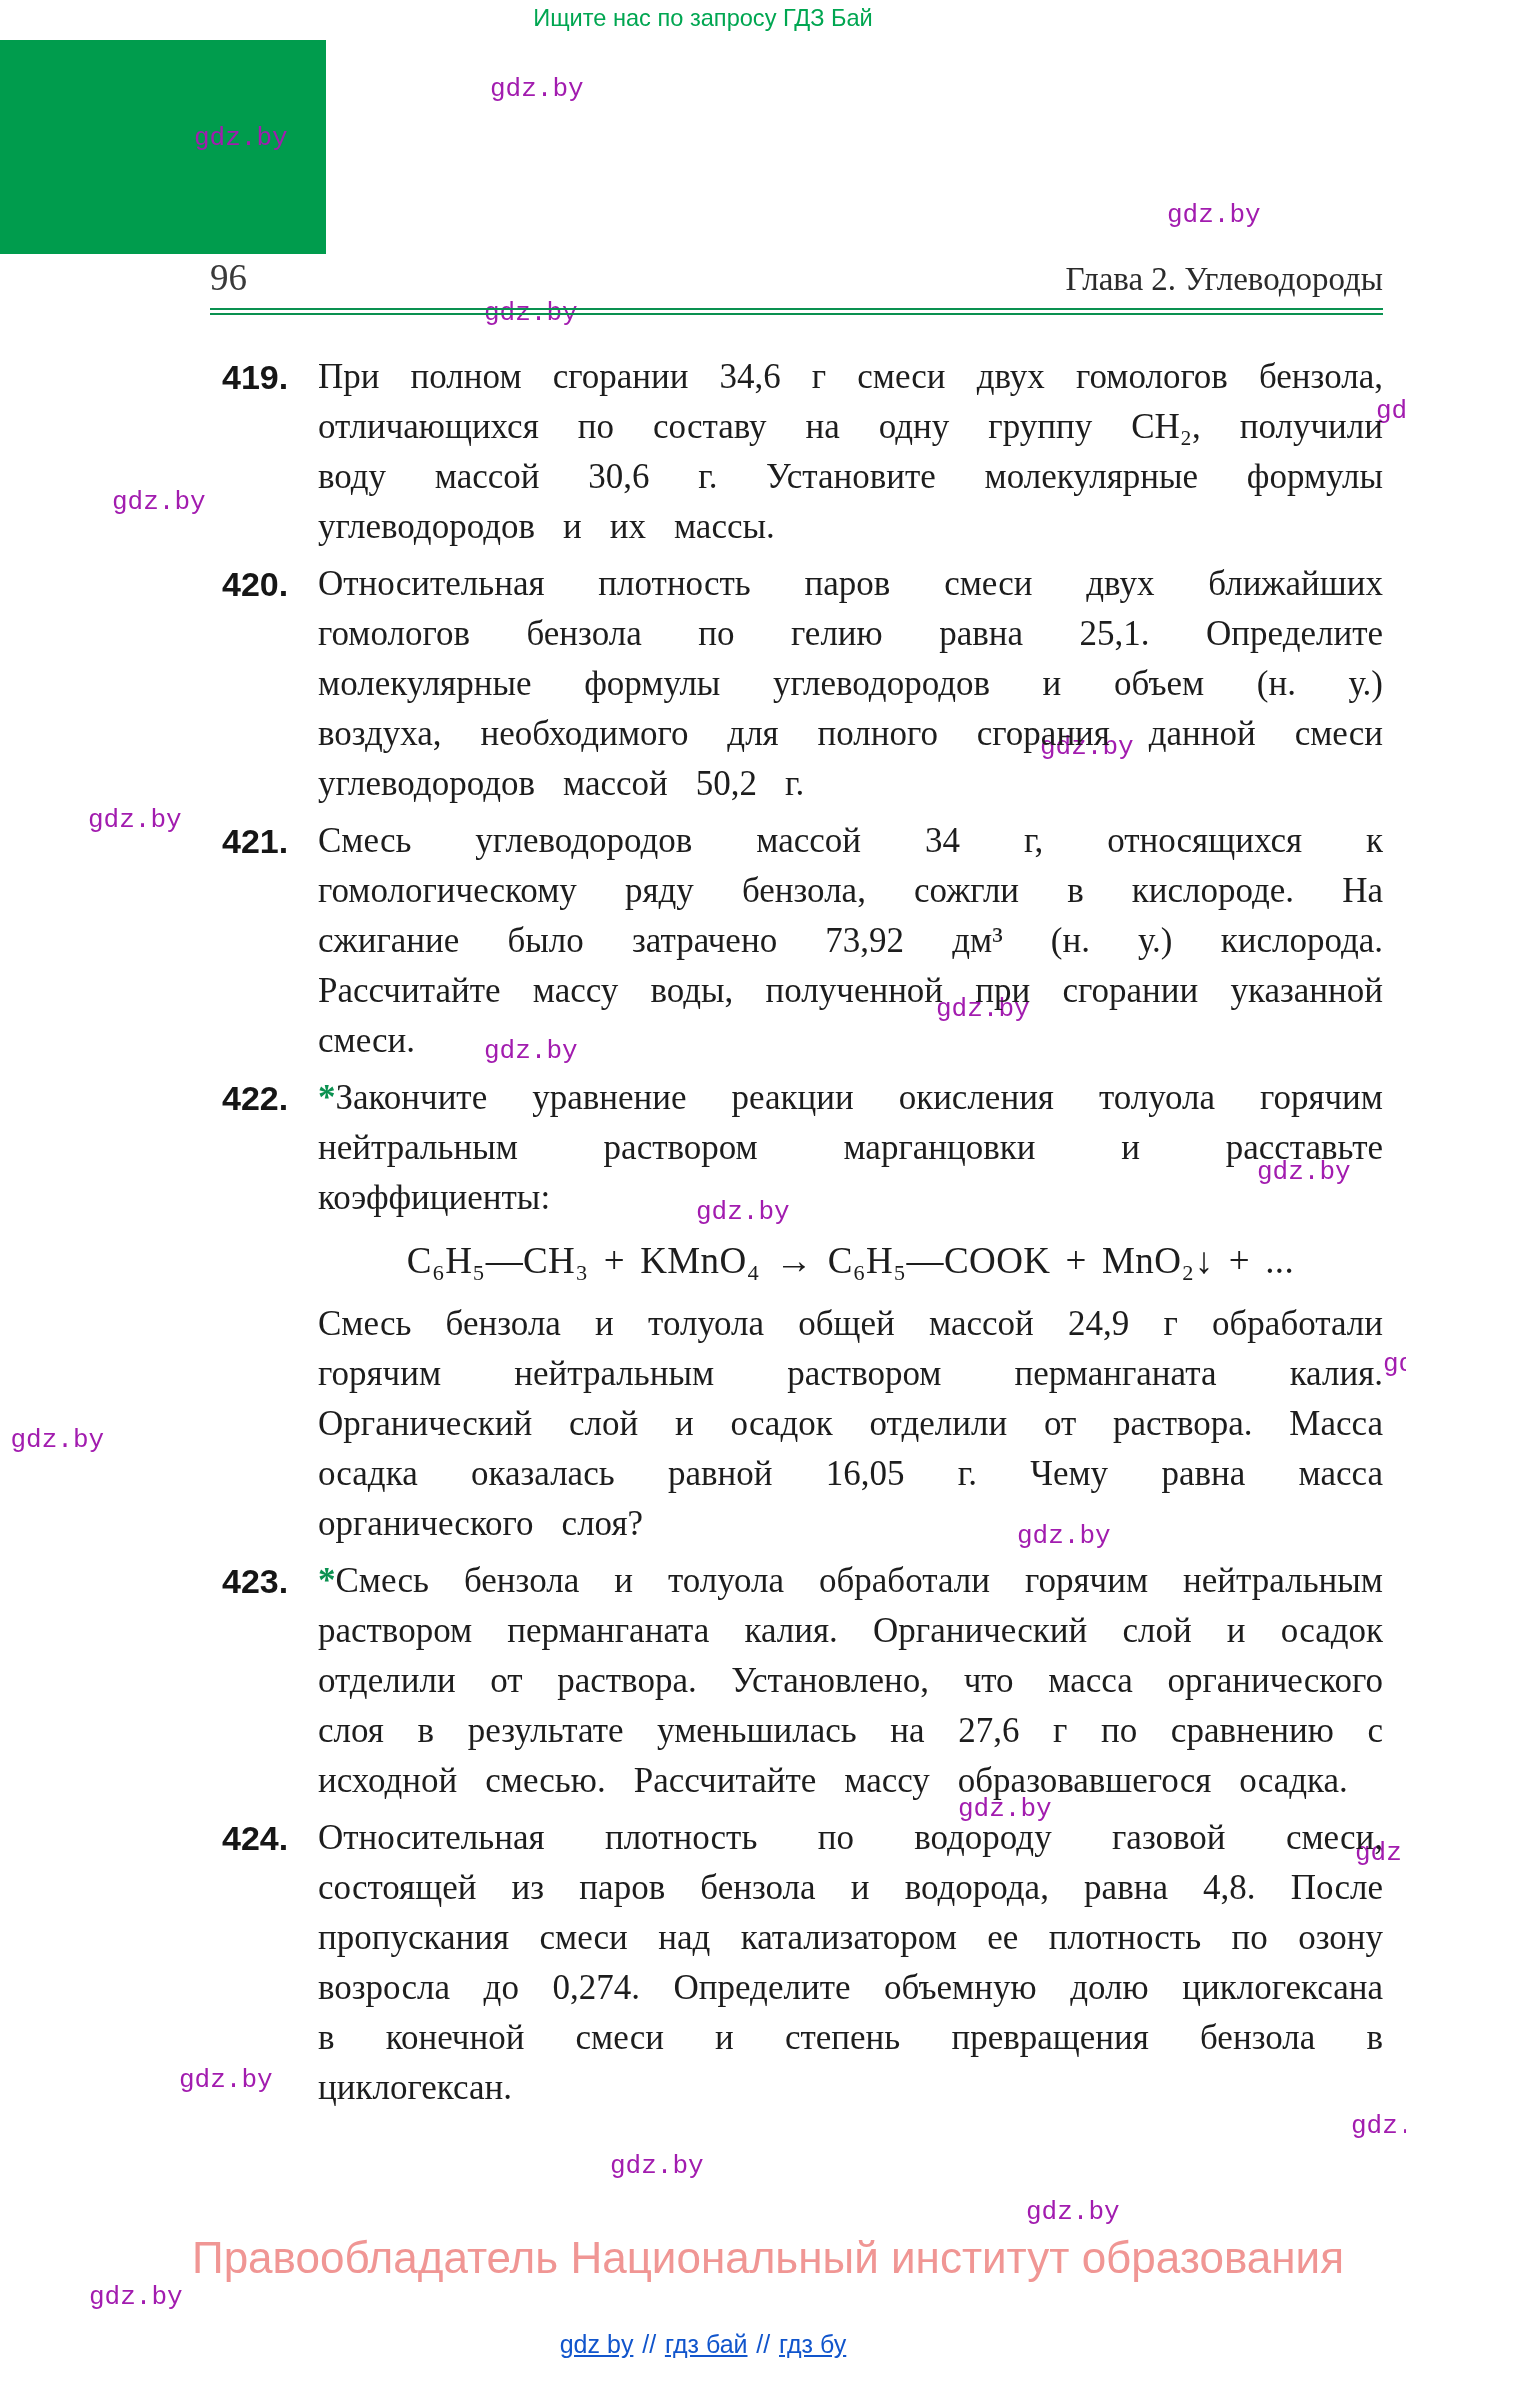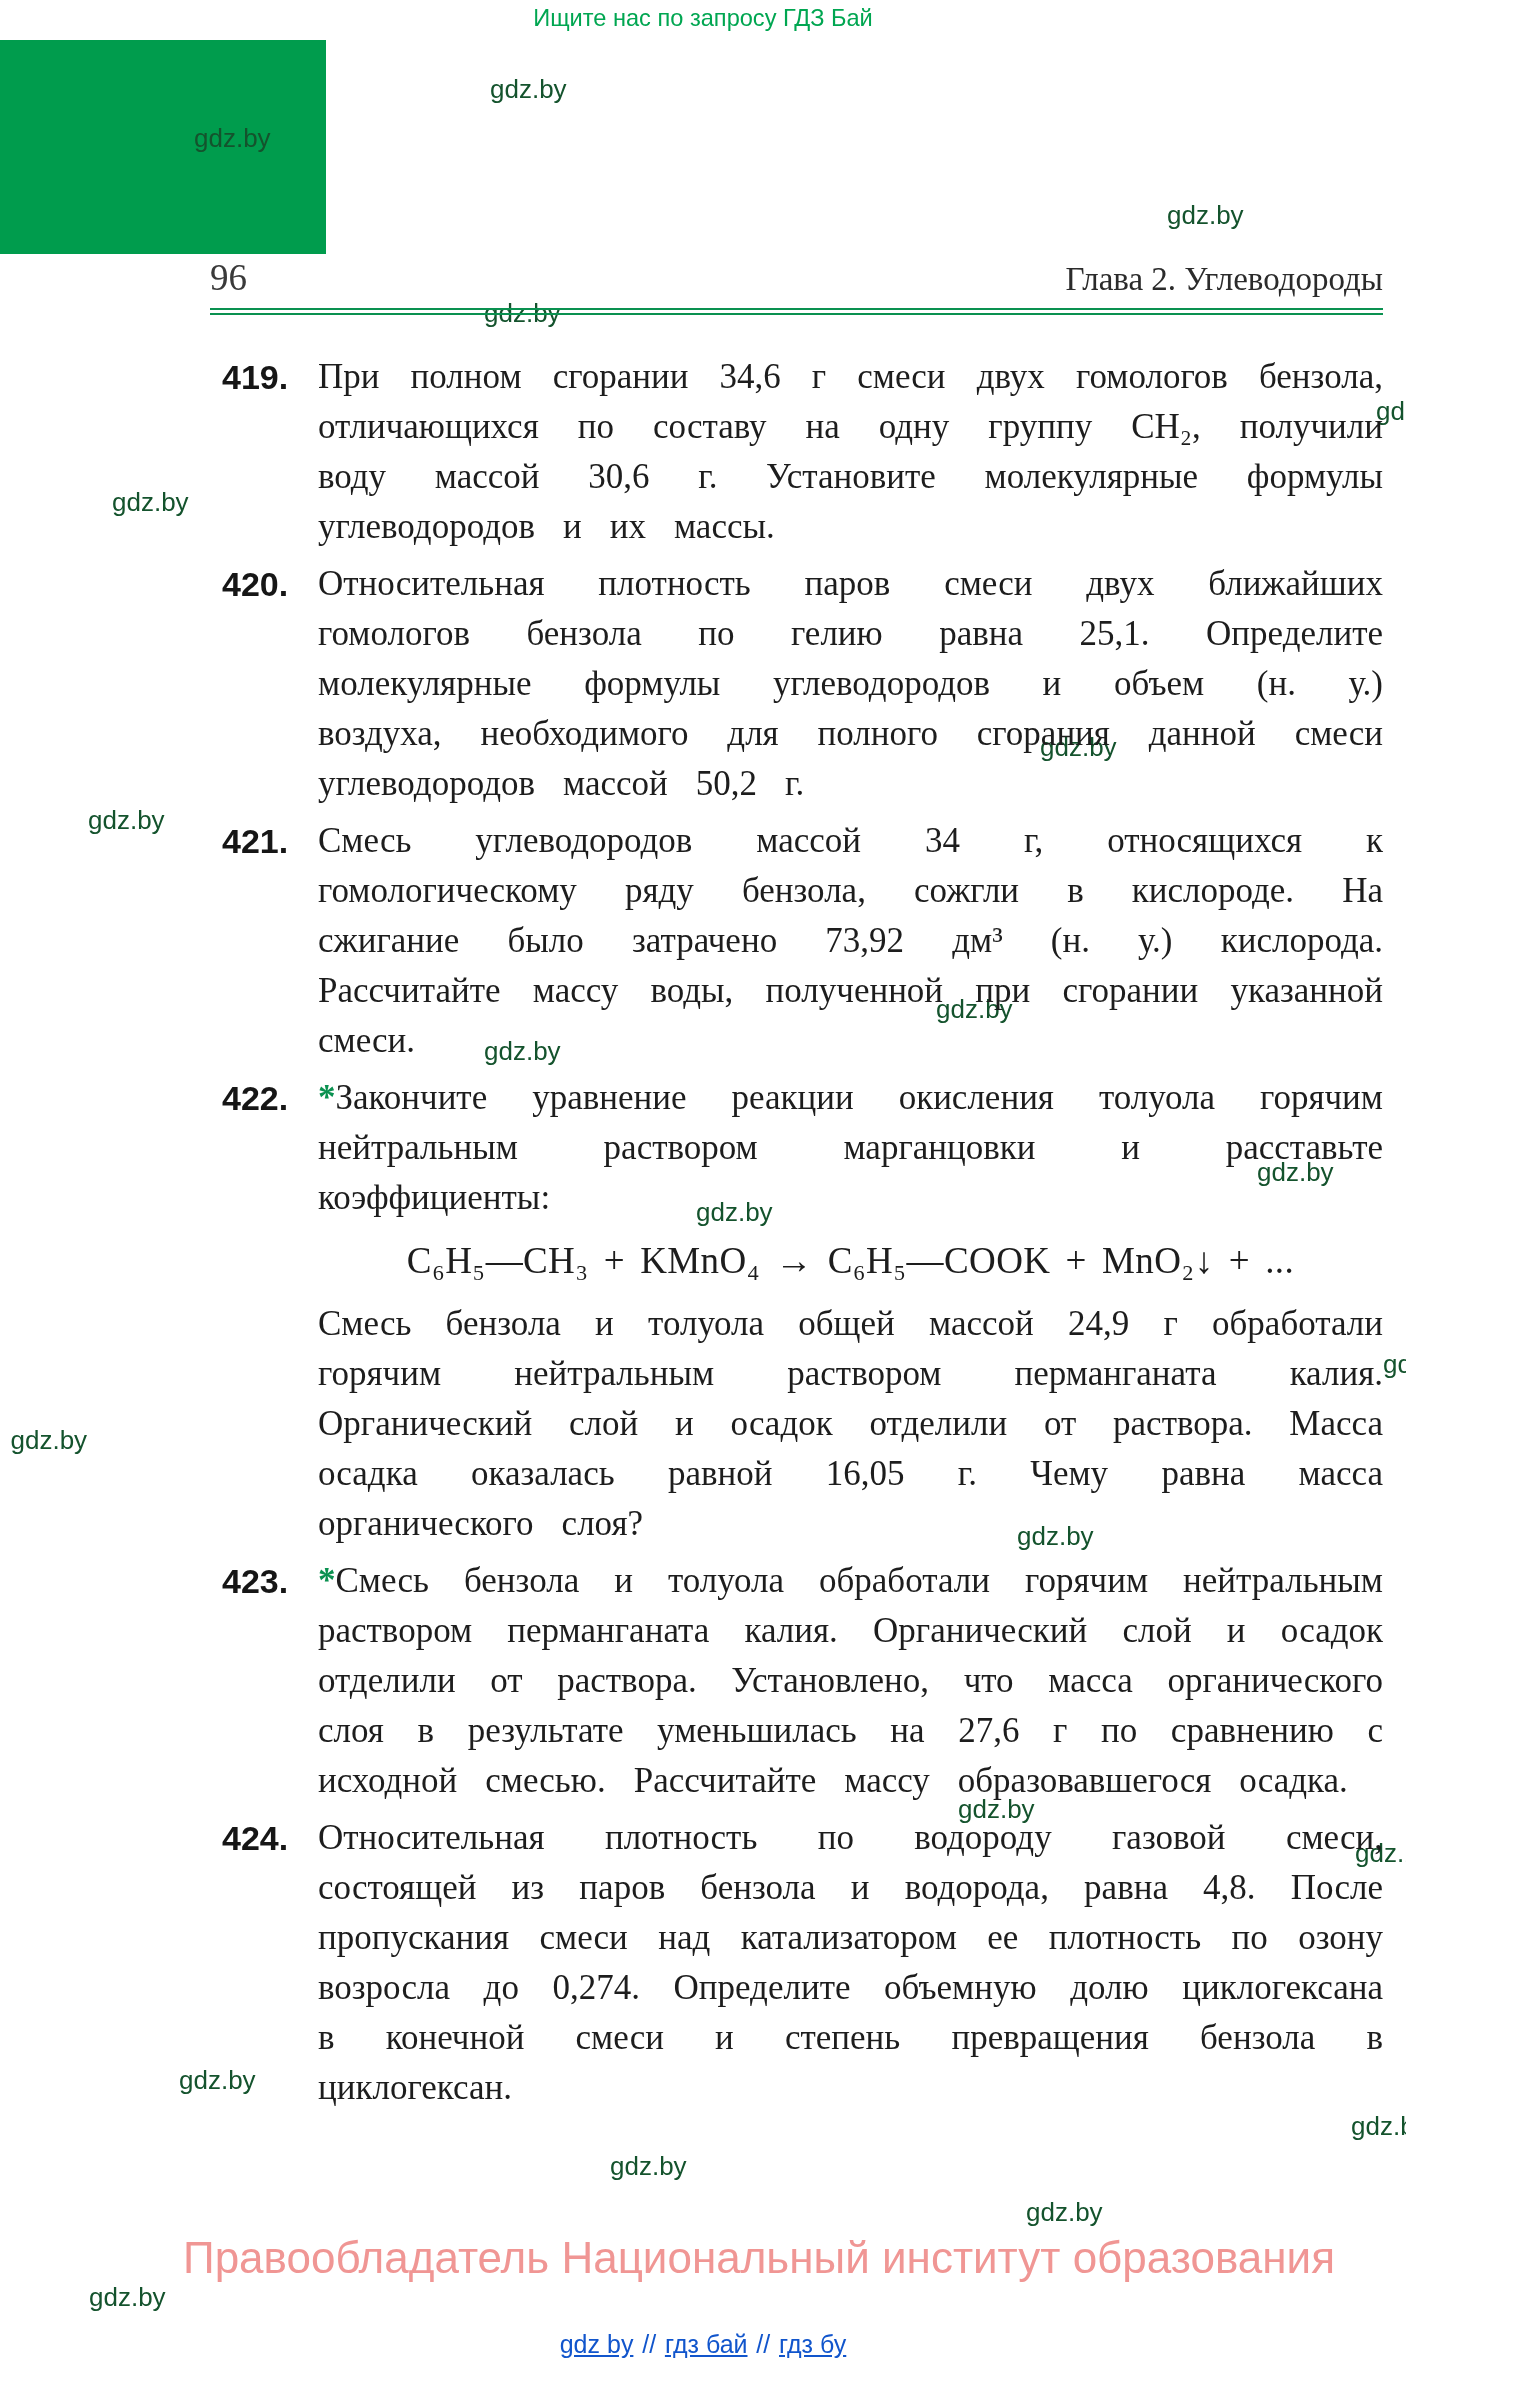--- a/index.html
+++ b/index.html
@@ -20,23 +20,23 @@
     color:#00a651;
   }
   .green-block{
     position:absolute;
     left:0; top:40px;
     width:326px; height:214px;
     background:#009c4d;
   }
   .wm{
     position:absolute;
-    font-family:Liberation Sans, sans-serif;
+    font-family:Liberation Mono, monospace;
     font-size:26px;
-    color:#14532d;
+    color:#a21caf;
     white-space:nowrap;
   }
   .content{
     position:absolute;
     left:210px; top:256px;
     width:1173px;
   }
   .header-row{
     display:flex;
     justify-content:space-between;
@@ -81,21 +81,21 @@
     text-align:center;
     font-size:37px;
     line-height:53px;
     word-spacing:0.15em;
     letter-spacing:0.4px;
     margin:10.5px 0 12.3px 0;
     color:#1d1d1d;
   }
   .copyright{
     position:absolute;
-    left:183px; top:2233px;
+    left:192px; top:2233px;
     font-family:"Liberation Sans","DejaVu Sans",sans-serif;
     font-size:44px;
     color:#f09694;
     white-space:nowrap;
   }
   .bottom-links{
     position:absolute;
     left:0; right:0; top:2330px;
     text-align:center;
     font-family:"Liberation Sans","DejaVu Sans",sans-serif;

